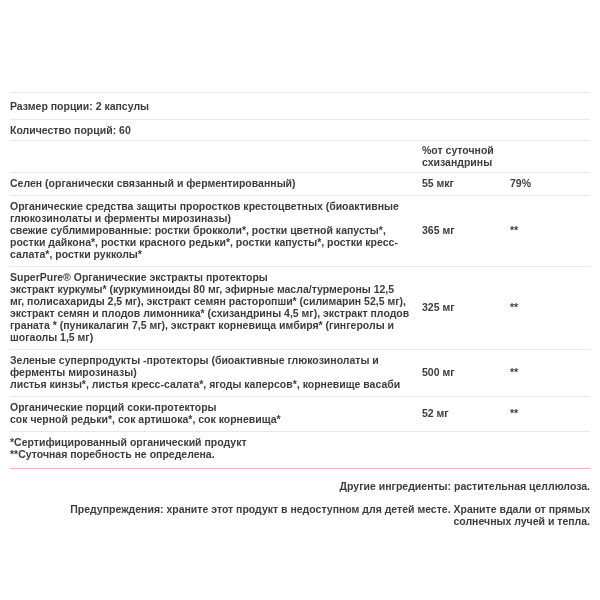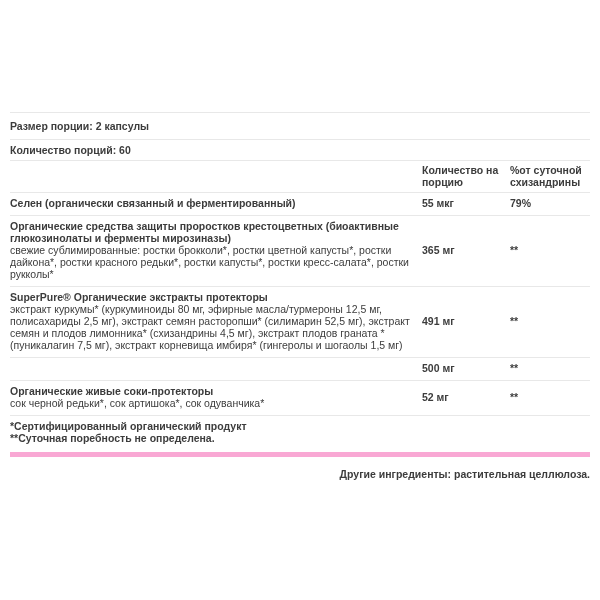--- a/index.html
+++ b/index.html
@@ -28,26 +28,26 @@
     border-top: 1px solid #e8e8e8;
   }
   .grid-row {
     display: grid;
     grid-template-columns: 1fr 88px 80px;
     align-items: center;
   }
   .name-cell {
     padding-right: 12px;
   }
-  .row-serving   { padding: 7px 0 7px 0; margin-top: 20px; }
+  .row-serving   { padding: 7px 0 7px 0; }
   .row-servings  { padding: 4px 0 4px 0; }
   .header-row    { padding: 3px 0 4px 0; }
   .ingredient-row{ padding: 4px 0 6px 0; }
-  .footnote-row  { padding: 4px 0 8px 0; border-bottom: 5px solid #f9a8d4; }
-  .ing-details { font-weight: 400; }
+  .footnote-row  { padding: 4px 0 8px 0; border-bottom: 1px solid #f9a8d4; }
+  .ing-details { font-weight: 700; }
   .para {
     margin: 11px 0 0 0;
     padding: 0;
     text-align: right;
   }
 </style>
 </head>
 <body>
 
 <div class="page">
@@ -57,21 +57,20 @@
     <div class="trow row-serving">
       <span>Размер порции: 2 капсулы</span>
     </div>
 
     <div class="trow row-servings">
       <span>Количество порций: 60</span>
     </div>
 
     <div class="trow grid-row header-row">
       <div class="name-cell"></div>
-      <div class="amount-cell">Количество на порцию</div>
       <div class="dv-cell">%от суточной схизандрины</div>
     </div>
 
     <div id="rows-container">
   <div class="trow grid-row ingredient-row">
     <div class="name-cell">
       <div class="ing-name">Селен (органически связанный и ферментированный)</div>
 
     </div>
     <div class="amount-cell">55 мкг</div>
@@ -85,44 +84,47 @@
     </div>
     <div class="amount-cell">365 мг</div>
     <div class="dv-cell">**</div>
   </div>
 
   <div class="trow grid-row ingredient-row">
     <div class="name-cell">
       <div class="ing-name">SuperPure® Органические экстракты протекторы</div>
       <div class="ing-details">экстракт куркумы* (куркуминоиды 80 мг, эфирные масла/турмероны 12,5 мг, полисахариды 2,5 мг), экстракт семян расторопши* (силимарин 52,5 мг), экстракт семян и плодов лимонника* (схизандрины 4,5 мг), экстракт плодов граната * (пуникалагин 7,5 мг), экстракт корневища имбиря* (гингеролы и шогаолы 1,5 мг)</div>
     </div>
-    <div class="amount-cell">491 мг</div>
+    <div class="amount-cell">325 мг</div>
     <div class="dv-cell">**</div>
   </div>
 
   <div class="trow grid-row ingredient-row">
     <div class="name-cell">
+      <div class="ing-name">Зеленые суперпродукты -протекторы (биоактивные глюкозинолаты и ферменты мирозиназы)</div>
+      <div class="ing-details">листья кинзы*, листья кресс-салата*, ягоды каперсов*, корневище васаби</div>
     </div>
     <div class="amount-cell">500 мг</div>
     <div class="dv-cell">**</div>
   </div>
 
   <div class="trow grid-row ingredient-row">
     <div class="name-cell">
-      <div class="ing-name">Органические живые соки-протекторы</div>
-      <div class="ing-details">сок черной редьки*, сок артишока*, сок одуванчика*</div>
+      <div class="ing-name">Органические порций соки-протекторы</div>
+      <div class="ing-details">сок черной редьки*, сок артишока*, сок корневища*</div>
     </div>
     <div class="amount-cell">52 мг</div>
     <div class="dv-cell">**</div>
   </div>
 </div>
 
     <div class="trow footnote-row">
       <div>*Сертифицированный органический продукт</div>
       <div>**Суточная поребность не определена.</div>
     </div>
 
   </div>
 
   <p class="para">Другие ингредиенты: растительная целлюлоза.</p>
 
+  <p class="para">Предупреждения: храните этот продукт в недоступном для детей месте. Храните вдали от прямых солнечных лучей и тепла.</p>
 
 </div>
 
 </body></html>

